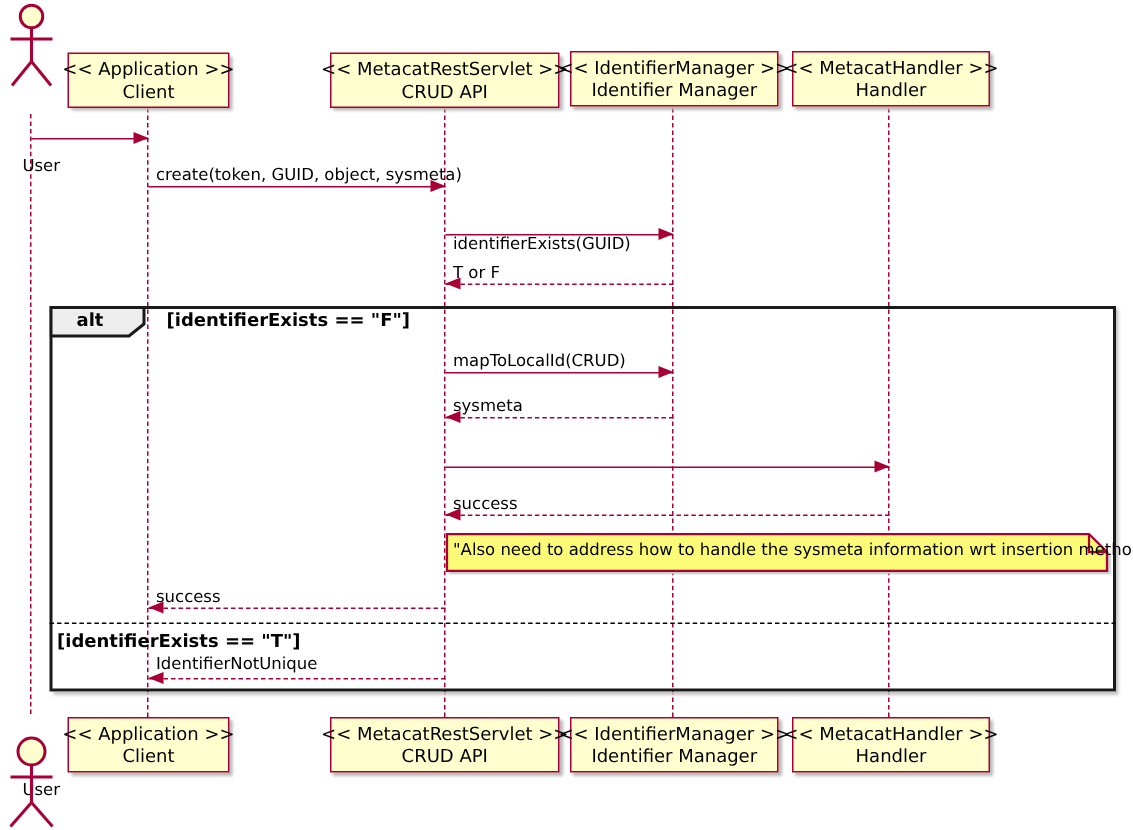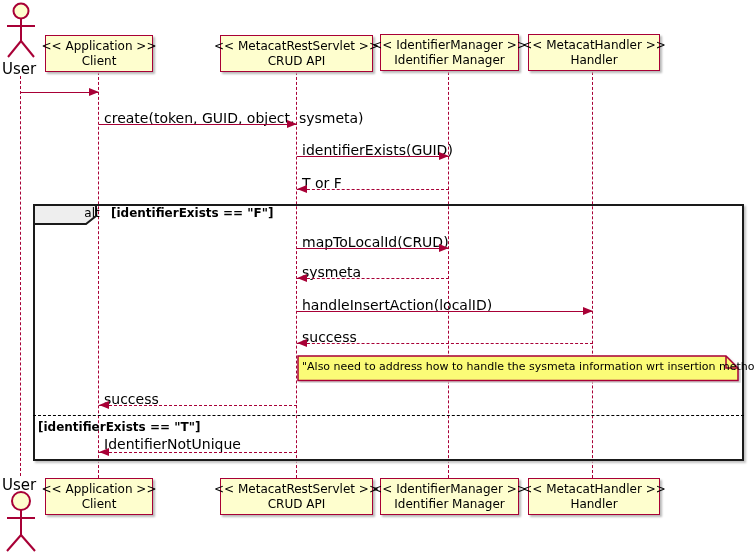--- a/index.html
+++ b/index.html
@@ -16,32 +16,32 @@
     box-sizing:border-box;
   }
   .stereo{white-space:nowrap;}
   .pname{white-space:nowrap;}
   .mline{position:absolute;height:0;}
   .mline.solid{border-top:1.5px solid #A80036;}
   .mline.dashed{border-top:1px dashed #A80036;}
   .ah{position:absolute;width:0;height:0;border-top:4px solid transparent;border-bottom:4px solid transparent;}
   .ah.r{border-left:10px solid #A80036;}
   .ah.l{border-right:10px solid #A80036;}
-  .mlabel{position:absolute;font-size:14px;white-space:nowrap;text-align:right;}
+  .mlabel{position:absolute;font-size:11px;white-space:nowrap;text-align:right;}
   .altframe{
     position:absolute;left:33px;top:204px;width:711px;height:257px;
     border:2px solid #1a1a1a;box-sizing:border-box;box-shadow:2px 2px 2px #c4c4c4;
   }
   .alt-tab{position:absolute;left:33px;top:204px;}
-  .alt-label{position:absolute;left:33px;top:206px;width:54px;text-align:center;font-weight:normal;font-size:12px;margin-left:32px;}
+  .alt-label{position:absolute;left:33px;top:206px;width:54px;text-align:center;font-weight:bold;font-size:12px;}
   .guard{position:absolute;font-weight:bold;font-size:12px;white-space:nowrap;}
   .divider{position:absolute;left:33px;top:415px;width:711px;height:0;border-top:1px dashed #000;}
   .note-shape{position:absolute;left:297px;top:355px;}
   .note-text{position:absolute;left:302px;top:360px;width:432px;font-size:11px;white-space:nowrap;}
-  .actor-label{position:absolute;font-size:15px;text-align:left;width:38px;}
+  .actor-label{position:absolute;font-size:11px;text-align:right;width:38px;margin-top:44px;}
   .actor-svg{position:absolute;}
 </style>
 </head>
 <body>
 
 <div class="canvas">
 
   <div class="lifeline" style="left:20px;top:76px;height:400px"></div>
   <div class="lifeline" style="left:98px;top:72px;height:406px"></div>
   <div class="lifeline" style="left:296px;top:72px;height:406px"></div>
@@ -63,37 +63,36 @@
   </svg>
   <div class="note-text">"Also need to address how to handle the sysmeta information wrt insertion methods"</div>
 
   <div class="mline solid" style="left:21px;top:92px;width:78px"></div>
   <div class="ah r" style="left:89px;top:88px"></div>
 
   <div class="mlabel" style="left:104px;top:110px">create(token, GUID, object, sysmeta)</div>
   <div class="mline solid" style="left:99px;top:124px;width:198px"></div>
   <div class="ah r" style="left:287px;top:120px"></div>
 
-  <div class="mlabel" style="left:302px;top:142px">identifierExists(GUID)</div>
+  <div class="mlabel" style="left:302px;top:156px">identifierExists(GUID)</div>
   <div class="mline solid" style="left:297px;top:156px;width:152px"></div>
   <div class="ah r" style="left:439px;top:152px"></div>
 
   <div class="mlabel" style="left:302px;top:175px">T or F</div>
   <div class="mline dashed" style="left:297px;top:189px;width:152px"></div>
   <div class="ah l" style="left:297px;top:185px"></div>
 
   <div class="mlabel" style="left:302px;top:234px">mapToLocalId(CRUD)</div>
   <div class="mline solid" style="left:297px;top:248px;width:152px"></div>
   <div class="ah r" style="left:439px;top:244px"></div>
 
   <div class="mlabel" style="left:302px;top:264px">sysmeta</div>
   <div class="mline dashed" style="left:297px;top:278px;width:152px"></div>
   <div class="ah l" style="left:297px;top:274px"></div>
 
-  <div class="mlabel" style="left:302px;top:297px">handleInsertAction(localID)</div>
   <div class="mline solid" style="left:297px;top:311px;width:296px"></div>
   <div class="ah r" style="left:583px;top:307px"></div>
 
   <div class="mlabel" style="left:302px;top:329px">success</div>
   <div class="mline dashed" style="left:297px;top:343px;width:296px"></div>
   <div class="ah l" style="left:297px;top:339px"></div>
 
   <div class="mlabel" style="left:104px;top:391px">success</div>
   <div class="mline dashed" style="left:99px;top:405px;width:198px"></div>
   <div class="ah l" style="left:99px;top:401px"></div>

